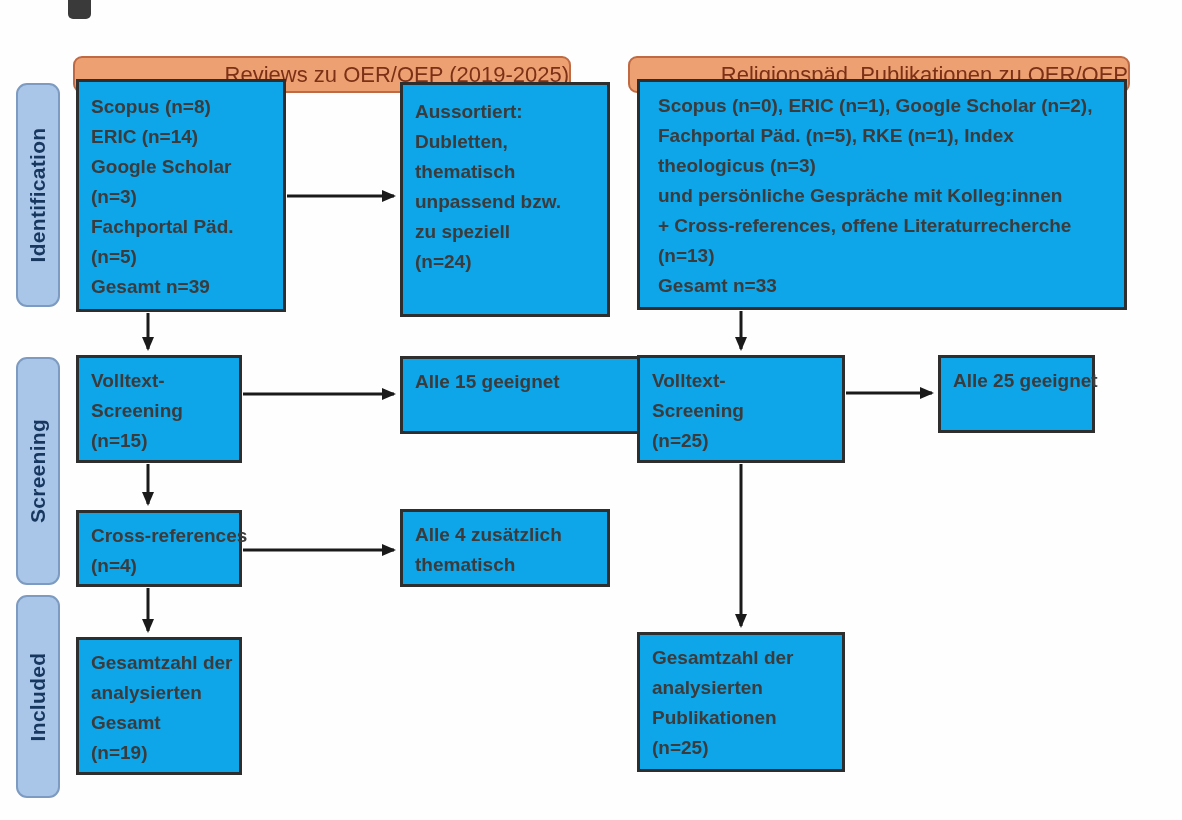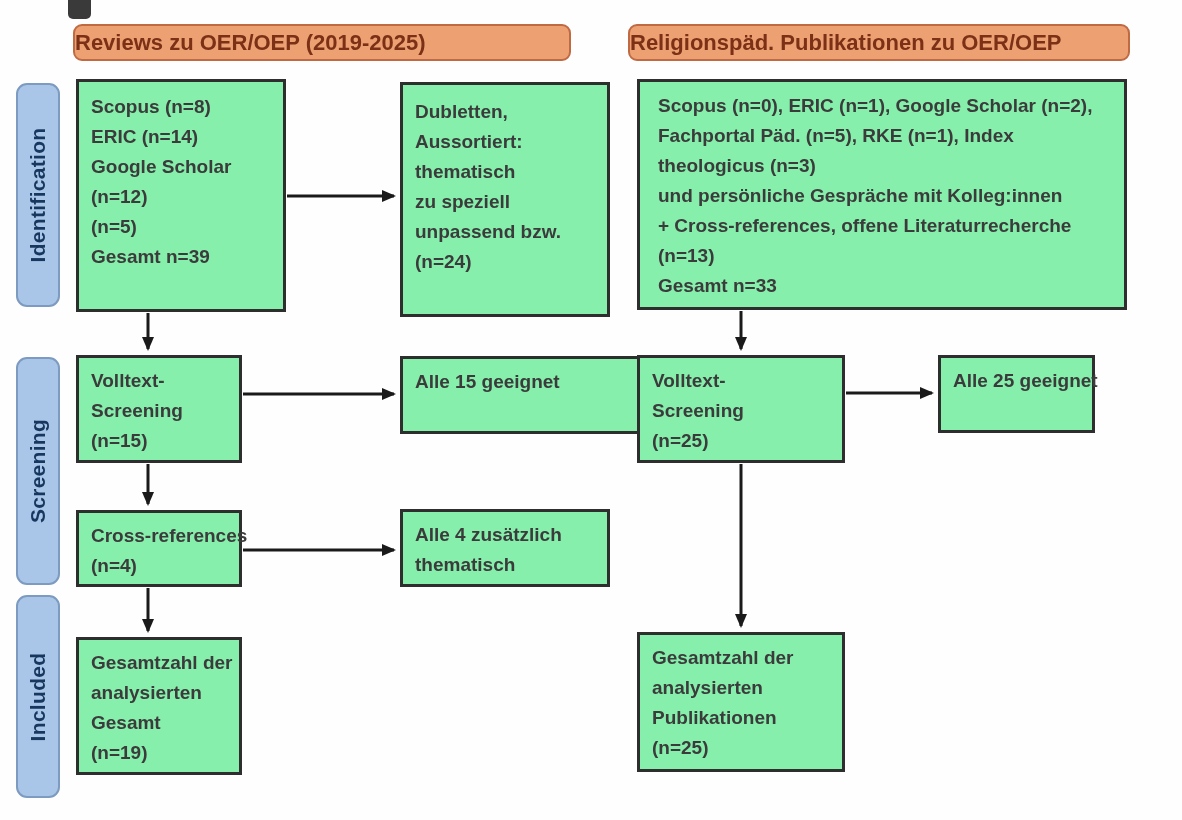--- a/index.html
+++ b/index.html
@@ -10,27 +10,28 @@
     background: #fefefe;
     font-family: "Liberation Sans", sans-serif;
     overflow: hidden;
   }
   .hdr {
     position: absolute;
     background: #eda172;
     border: 2px solid #bf6a43;
     border-radius: 9px;
     color: #7c3016;
-    font-weight: 700;
+    font-weight: 400;
     font-size: 22px;
     display: flex;
     align-items: center;
-    justify-content: flex-start;
+    justify-content: flex-end;
     box-sizing: border-box;
     white-space: nowrap;
+    margin-top: 32px;
   }
   .stage {
     position: absolute;
     background: #a9c6e8;
     border: 2px solid #7d9bc0;
     border-radius: 11px;
     display: flex;
     align-items: center;
     justify-content: center;
     box-sizing: border-box;
@@ -38,21 +39,21 @@
   .stage span {
     transform: rotate(-90deg);
     white-space: nowrap;
     color: #17375e;
     font-weight: 700;
     font-size: 21px;
     letter-spacing: 0.3px;
   }
   .box {
     position: absolute;
-    background: #86efac;
+    background: #0ea5e9;
     border: 3px solid #2e2e2e;
     color: #3b3b3b;
     font-size: 19px;
     font-weight: 600;
     line-height: 30px;
     padding: 8px 12px;
     box-sizing: border-box;
     text-align: left;
   }
   .box .line { white-space: nowrap; }
@@ -91,31 +92,32 @@
     <span>Screening</span>
   </div>
   <div class="stage" style="left:16px; top:595px; width:44px; height:203px;">
     <span>Included</span>
   </div>
 
   <div class="box" style="left:76px; top:79px; width:210px; height:233px; padding-top:10px;">
     <div class="line">Scopus (n=8)</div>
     <div class="line">ERIC (n=14)</div>
     <div class="line">Google Scholar</div>
-    <div class="line">(n=12)</div>
+    <div class="line">(n=3)</div>
+    <div class="line">Fachportal Päd.</div>
     <div class="line">(n=5)</div>
     <div class="line">Gesamt n=39</div>
   </div>
 
   <div class="box" style="left:400px; top:82px; width:210px; height:235px; padding-top:12px;">
+    <div class="line">Aussortiert:</div>
     <div class="line">Dubletten,</div>
-    <div class="line">Aussortiert:</div>
     <div class="line">thematisch</div>
+    <div class="line">unpassend bzw.</div>
     <div class="line">zu speziell</div>
-    <div class="line">unpassend bzw.</div>
     <div class="line">(n=24)</div>
   </div>
 
   <div class="box" style="left:76px; top:355px; width:166px; height:108px;">
     <div class="line">Volltext-</div>
     <div class="line">Screening</div>
     <div class="line">(n=15)</div>
   </div>
 
   <div class="box" style="left:400px; top:356px; width:252px; height:78px;">

